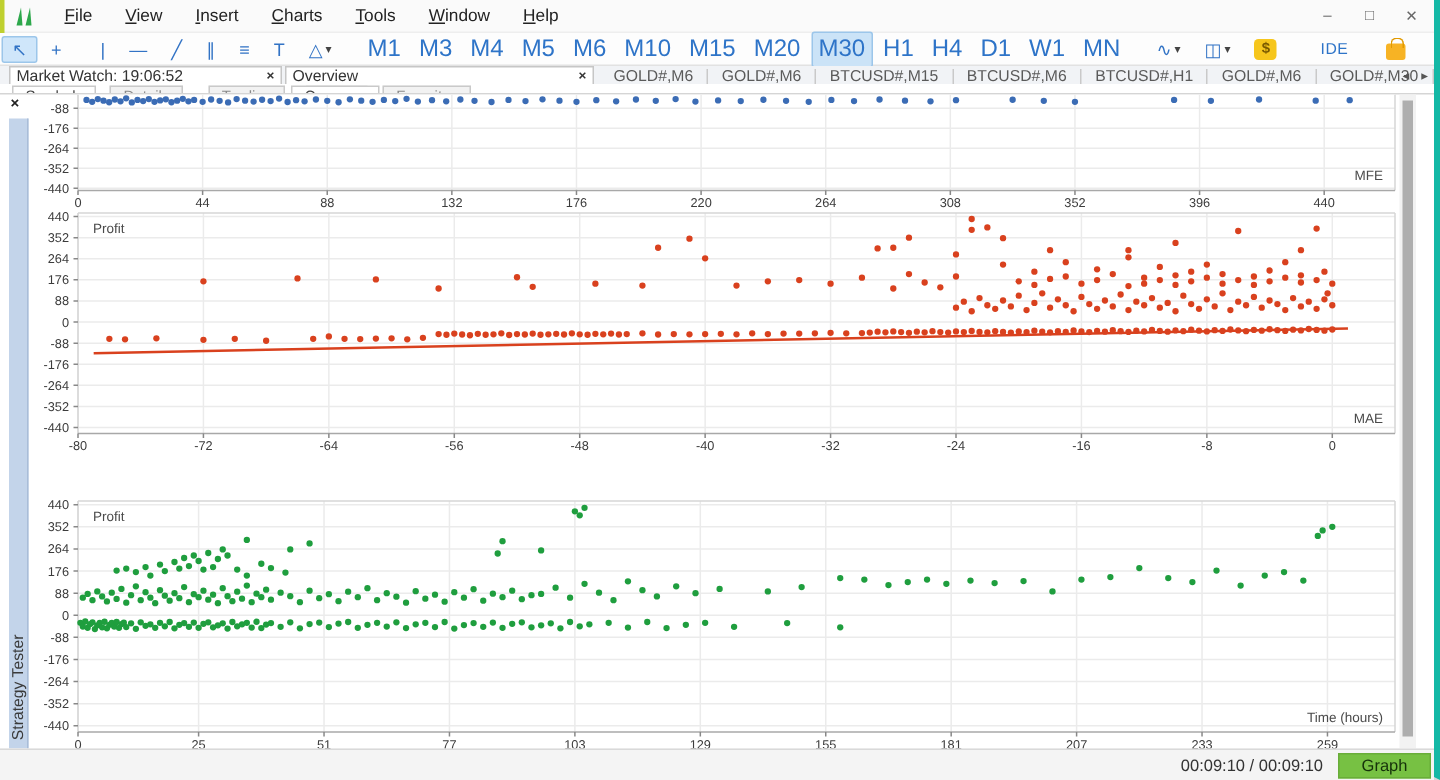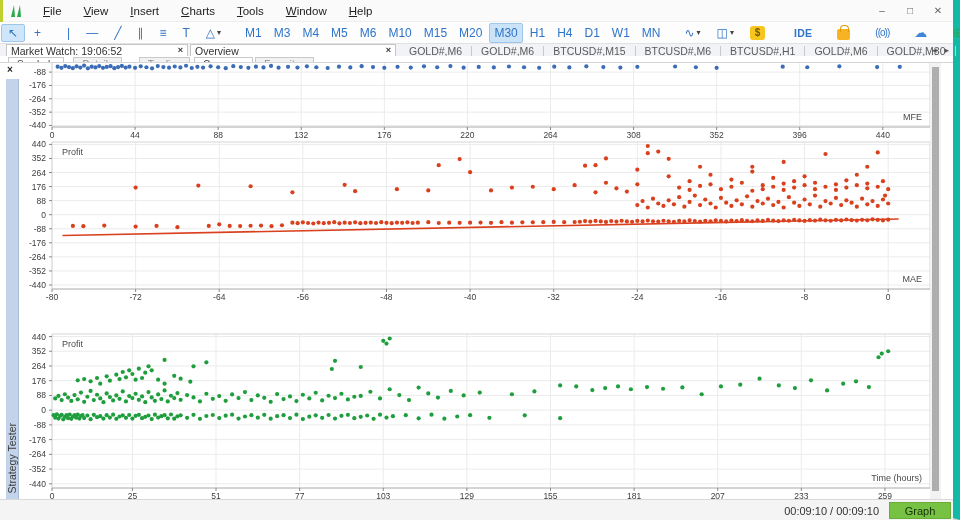--- a/index.html
+++ b/index.html
@@ -1,36 +1,36 @@
 <!DOCTYPE html>
 <html><head>
 <meta charset="utf-8">
 <style>
   *{box-sizing:border-box;margin:0;padding:0}
   html,body{width:960px;height:520px;overflow:hidden}
   body{font-family:"Liberation Sans",sans-serif;background:#fff;color:#222;position:relative}
-  .win{position:absolute;inset:0;border-right:7px solid #14b8a6;border-bottom:2px solid #d8d8d8;background:#84cc16}
+  .win{position:absolute;inset:0;border-right:4px solid #14b8a6;border-bottom:2px solid #d8d8d8;background:#84cc16}
   
   .menubar{position:absolute;left:0;top:0;width:100%;height:22px;background:#fafafa;display:flex;align-items:center;border-bottom:1px solid #eee}
   .edge-stripe{position:absolute;left:0;top:0;width:3px;height:22px;background:#bfd02f}
   .logo{width:16px;height:14px;margin:0 8px 0 8px;display:inline-block}
   .menu-item{font-size:11.5px;color:#222;padding:3px 11px;cursor:default}
   .menu-item u{text-decoration:underline}
   .winctrl{margin-left:auto;margin-right:6px;display:flex;gap:14px;color:#666;font-size:10px;align-items:center;padding-right:2px}
   .wc{width:14px;text-align:center}
   
   .toolbar{position:absolute;left:0;top:22px;width:100%;height:22px;background:#fdfdfd;border-bottom:1px solid #e2e2e2;display:flex;align-items:center;font-size:11px}
   .sep{width:1px;height:16px;background:#ddd;margin:0 5px}
   .tool{color:#3273c5;font-size:12px;padding:1px 6px;margin:0 1px;border:1px solid transparent;border-radius:2px;display:inline-flex;align-items:center;line-height:14px}
   .tool.active{background:#cfe6fa;border-color:#9cc6ea}
-  .tf{color:#2e74c8;font-size:12px;padding:2px 4px;margin:0 1px;border:1px solid transparent;border-radius:2px}
+  .tf{color:#2e74c8;font-size:16px;padding:2px 4px;margin:0 1px;border:1px solid transparent;border-radius:2px}
   .tf.active{background:#cbe3f7;border-color:#9cc6ea}
   .dd{font-size:8px;color:#444;margin-left:2px}
   .glyph-dollar{background:#f6c61c;color:#7a5a00;border-radius:3px;width:15px;height:14px;display:inline-flex;align-items:center;justify-content:center;font-weight:bold;font-size:10px}
-  .glyph-ide{color:#2e74c8;font-size:10.5px;font-weight:bold;letter-spacing:.3px}
+  .glyph-ide{color:#2e74c8;font-size:10.5px;font-weight:normal;letter-spacing:.3px}
   .bag-icon{width:13px;height:11px;background:#f7b324;border-radius:2px;position:relative;display:inline-block;margin-top:3px}
   .bag-icon::before{content:"";position:absolute;left:3px;top:-4px;width:7px;height:6px;border:1.5px solid #e29a00;border-bottom:none;border-radius:4px 4px 0 0}
   .signal-icon{color:#2e74c8;font-size:10px;letter-spacing:-1px}
   .cloud-icon{color:#3d86d8;font-size:13px}
   .community-icon{color:#2ea84c;font-size:13px}
   .algo-box{width:11px;height:11px;border:1.5px solid #e0635c;background:#fdecec;border-radius:2px;display:inline-block;margin-right:5px}
   .search-icon{width:14px;height:14px;position:relative;display:inline-block}
   .search-icon::before{content:"";position:absolute;left:1px;top:1px;width:8px;height:8px;border:1.5px solid #555;border-radius:50%}
   .search-icon::after{content:"";position:absolute;left:9px;top:9px;width:5px;height:1.5px;background:#555;transform:rotate(45deg)}
   

